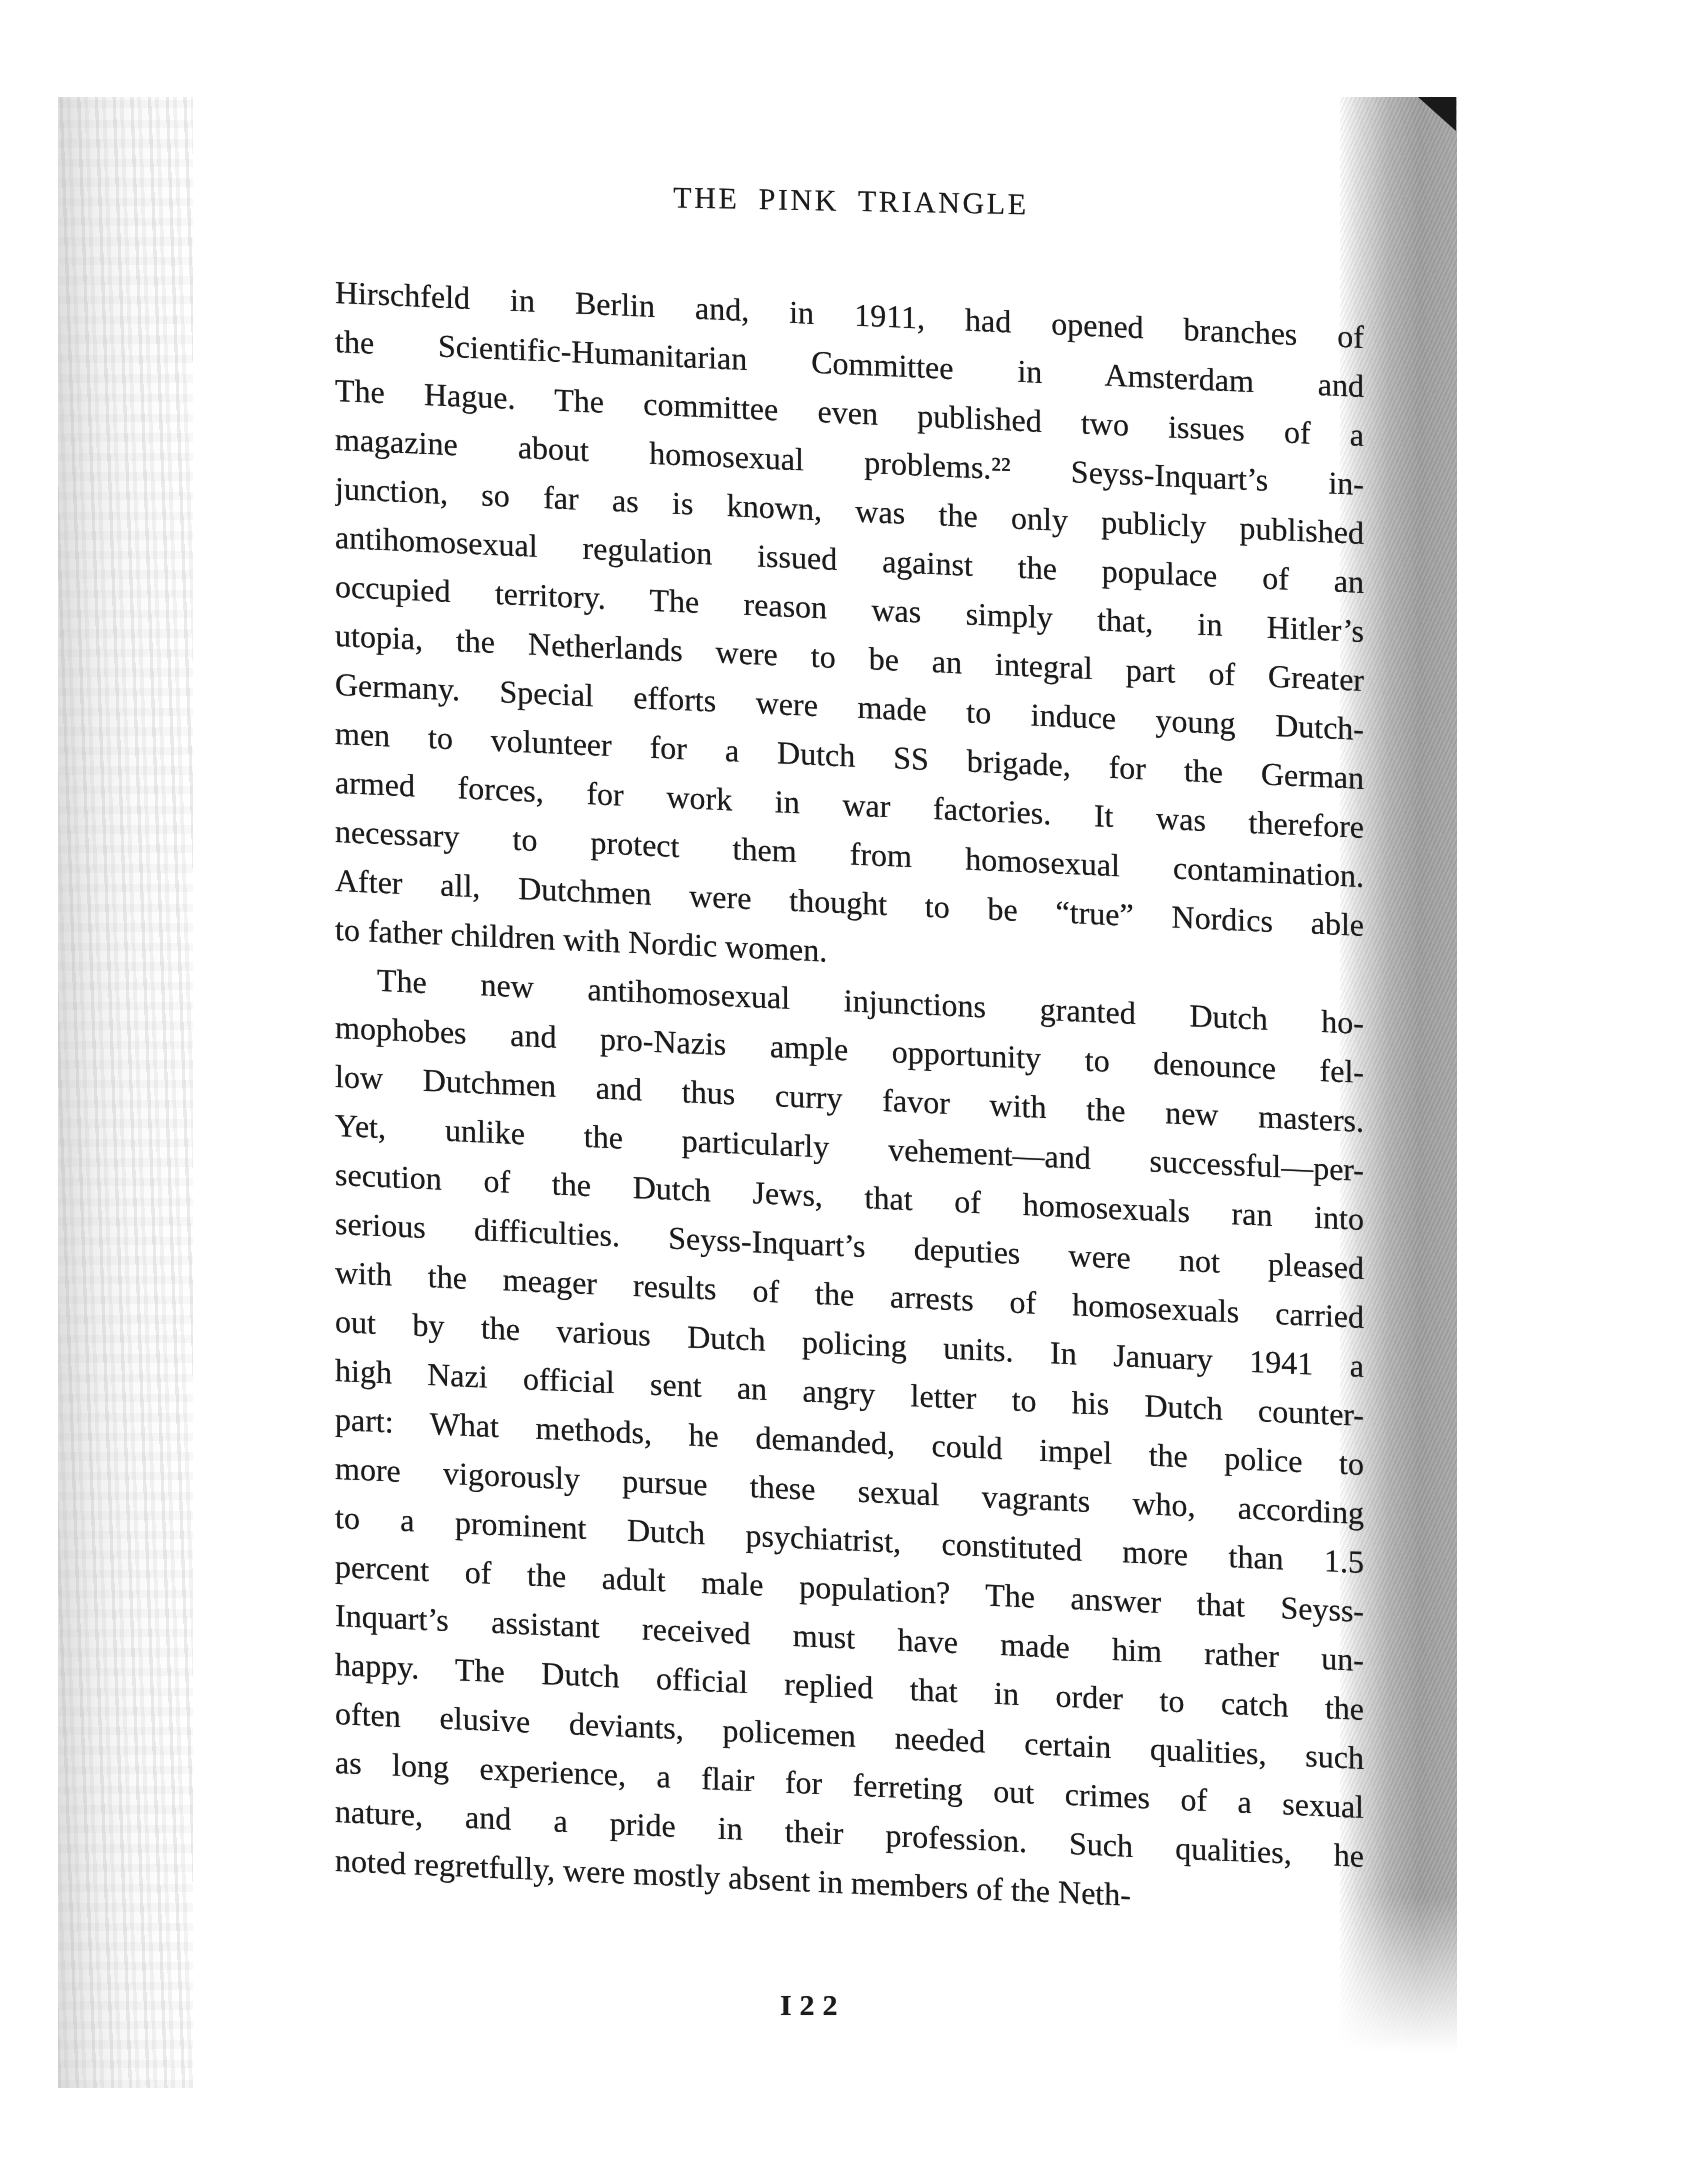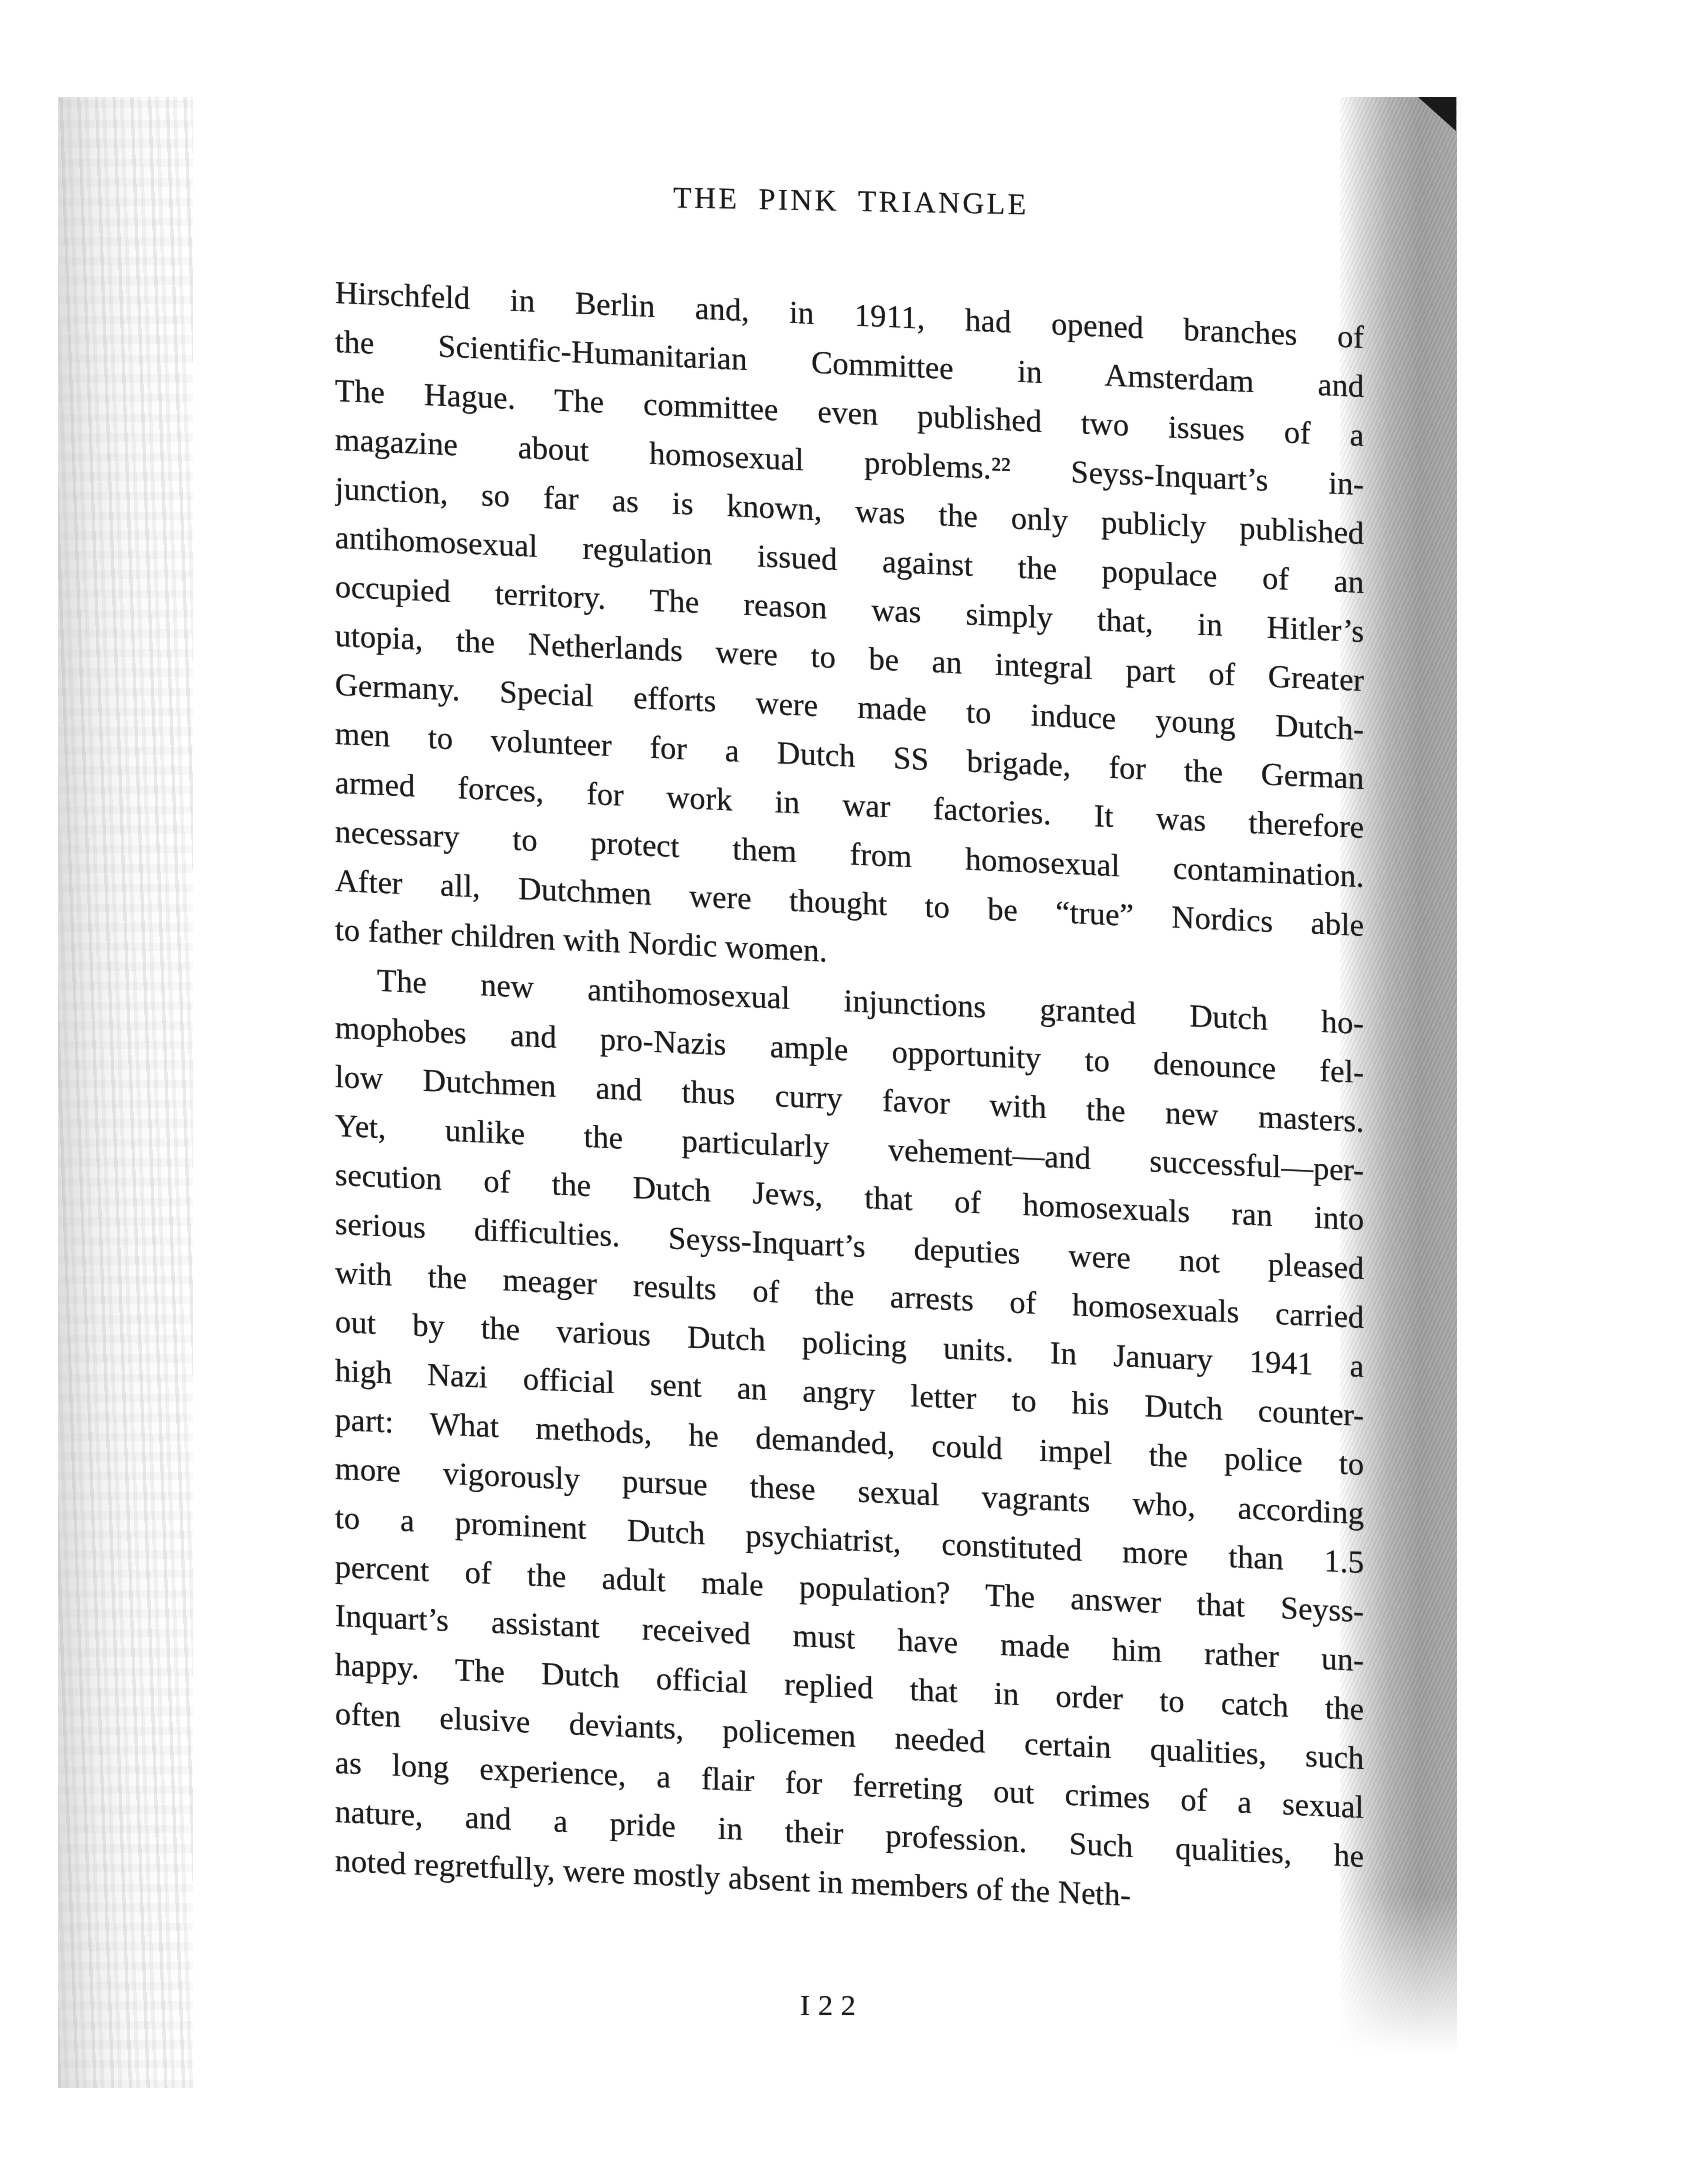--- a/index.html
+++ b/index.html
@@ -60,23 +60,24 @@
     transform: skewY(2.5deg); transform-origin: 0 0;
     text-shadow: 0 0 0.7px rgba(25,25,25,0.65);
   }
   .line {
     height: 49px; overflow: hidden;
     text-align: justify; text-align-last: justify;
   }
   .line.lastline { text-align-last: left; }
   .line.indent { padding-left: 42px; }
   .pagenum {
-    position: absolute; left: 800px; top: 1988px;
+    position: absolute; left: 780px; top: 1988px;
     font-size: 30px; letter-spacing: 7.9px;
     text-shadow: 0 0 0.7px rgba(25,25,25,0.6);
+    font-weight: bold;
   }
 </style>
 </head>
 <body>
 
 <div class="scan">
   <div class="left-edge"></div>
   <div class="gutter"></div>
   <div class="corner"></div>
   <div class="header">THE PINK TRIANGLE</div>

